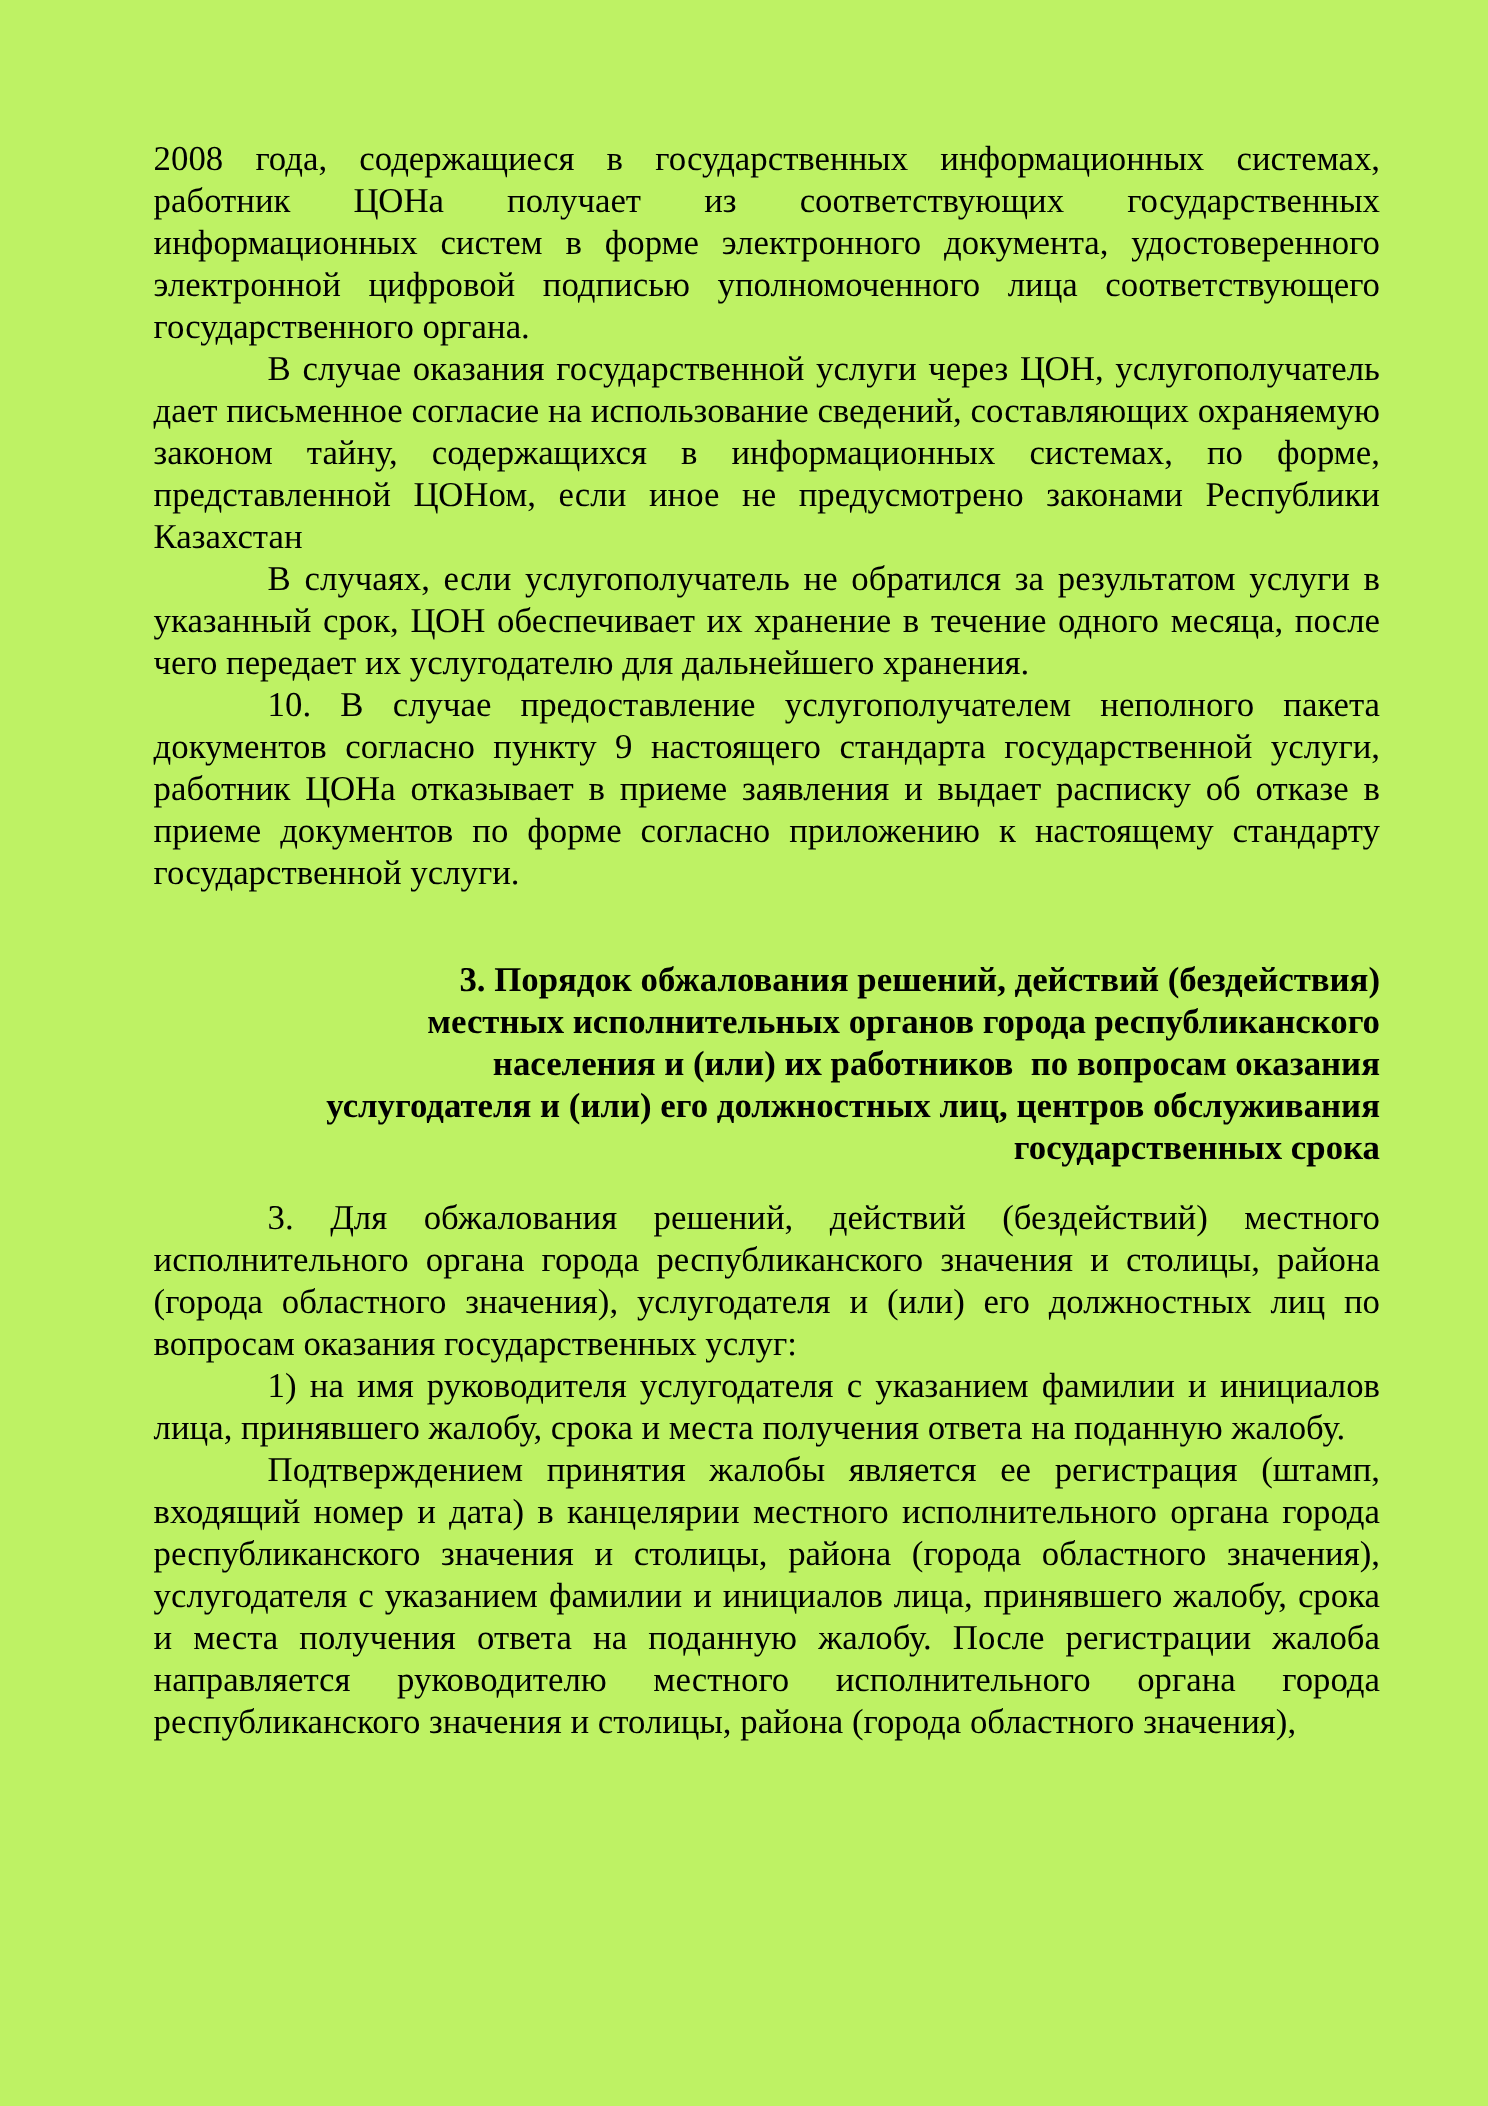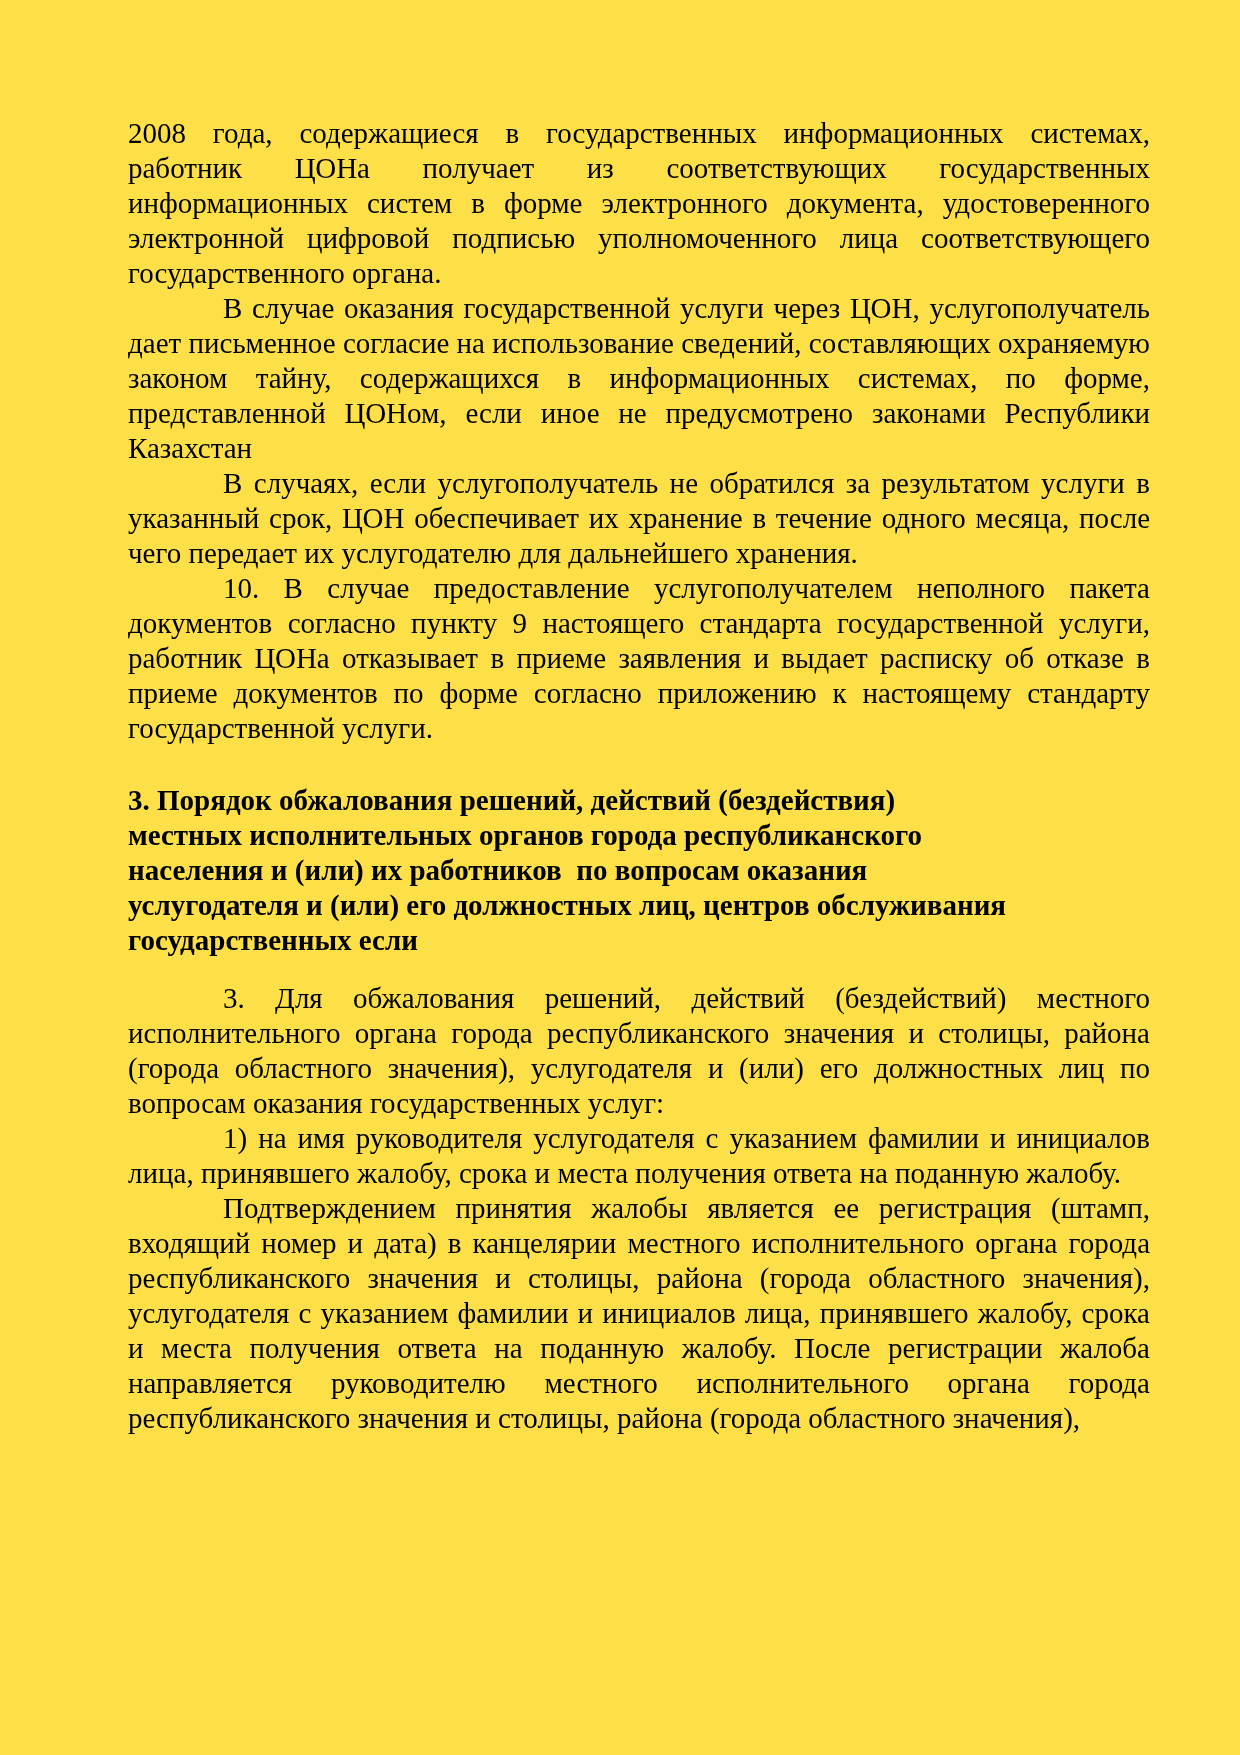--- a/index.html
+++ b/index.html
@@ -4,41 +4,41 @@
 <style>
   html, body {
     margin: 0;
     padding: 0;
     background: #ffffff;
   }
   .page {
     position: relative;
     width: 1240px;
     height: 1755px;
-    background: #fde047;
+    background: #bef264;
     color: #000000;
     box-sizing: border-box;
     padding: 116px 90px 0 128px;
     font-family: "Liberation Serif", "DejaVu Serif", serif;
     font-size: 29px;
     line-height: 35px;
     overflow: hidden;
   }
   .body-text p {
     margin: 0;
     text-align: justify;
     text-justify: inter-word;
   }
   .body-text p.indent {
     text-indent: 95px;
   }
   .section-heading {
     font-weight: bold;
-    text-align: left;
-    margin-top: 37px;
+    text-align: right;
+    margin-top: 54px;
     margin-bottom: 23px;
   }
   .section-heading .hline {
     white-space: pre; 
   }
 </style>
 </head>
 <body>
 
 <div class="page">
@@ -50,21 +50,21 @@
 
     <p class="indent">В случаях, если услугополучатель не обратился за результатом услуги в указанный срок, ЦОН обеспечивает их хранение в течение одного месяца, после чего передает их услугодателю для дальнейшего хранения.</p>
 
     <p class="indent">10. В случае предоставление услугополучателем неполного пакета документов согласно пункту 9 настоящего стандарта государственной услуги, работник ЦОНа отказывает в приеме заявления и выдает расписку об отказе в приеме документов по форме согласно приложению к настоящему стандарту государственной услуги.</p>
 
     <div class="section-heading">
       <div class="hline">3. Порядок обжалования решений, действий (бездействия)</div>
       <div class="hline">местных исполнительных органов города республиканского</div>
       <div class="hline">населения и (или) их работников  по вопросам оказания</div>
       <div class="hline">услугодателя и (или) его должностных лиц, центров обслуживания</div>
-      <div class="hline">государственных если</div>
+      <div class="hline">государственных срока</div>
     </div>
 
     <p class="indent">3. Для обжалования решений, действий (бездействий) местного исполнительного органа города республиканского значения и столицы, района (города областного значения), услугодателя и (или) его должностных лиц по вопросам оказания государственных услуг:</p>
 
 
     <p class="indent">1) на имя руководителя услугодателя с указанием фамилии и инициалов лица, принявшего жалобу, срока и места получения ответа на поданную жалобу.</p>
 
     <p class="indent">Подтверждением принятия жалобы является ее регистрация (штамп, входящий номер и дата) в канцелярии местного исполнительного органа города республиканского значения и столицы, района (города областного значения), услугодателя с указанием фамилии и инициалов лица, принявшего жалобу, срока и места получения ответа на поданную жалобу. После регистрации жалоба направляется руководителю местного исполнительного органа города республиканского значения и столицы, района (города областного значения),</p>
 
   </div>

